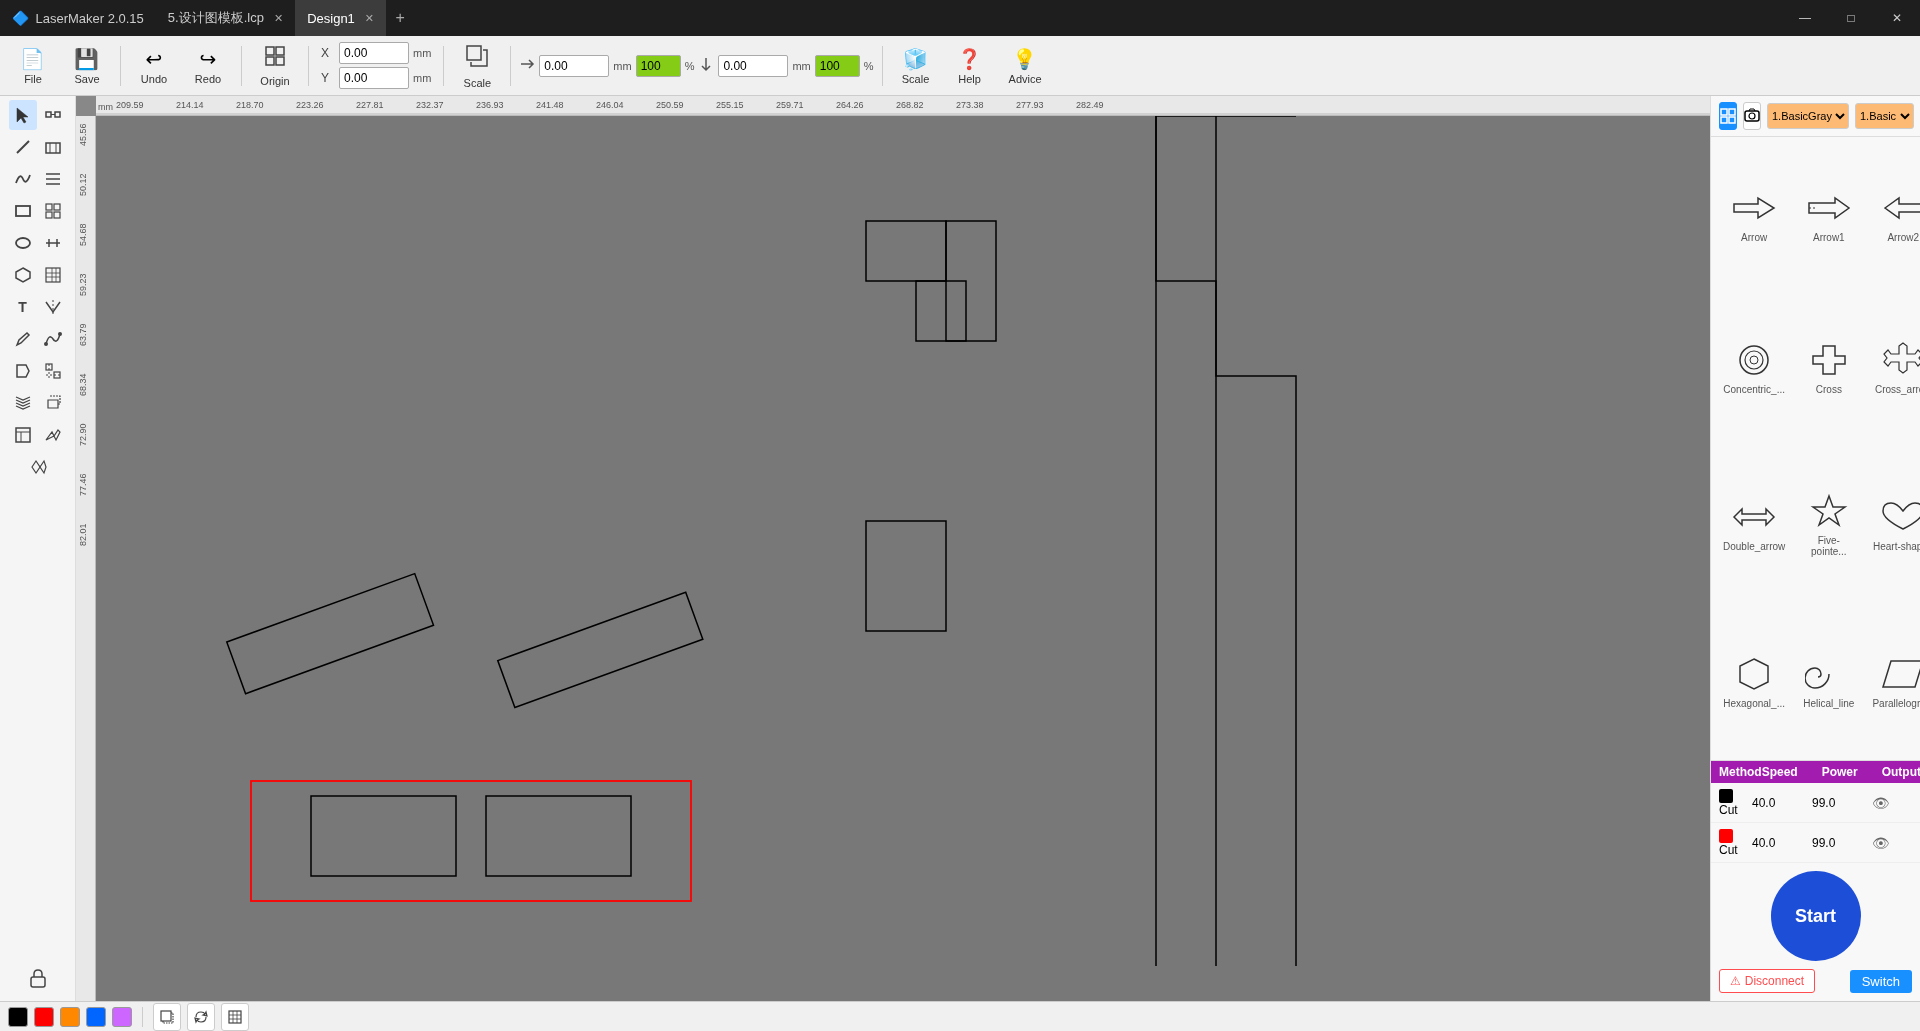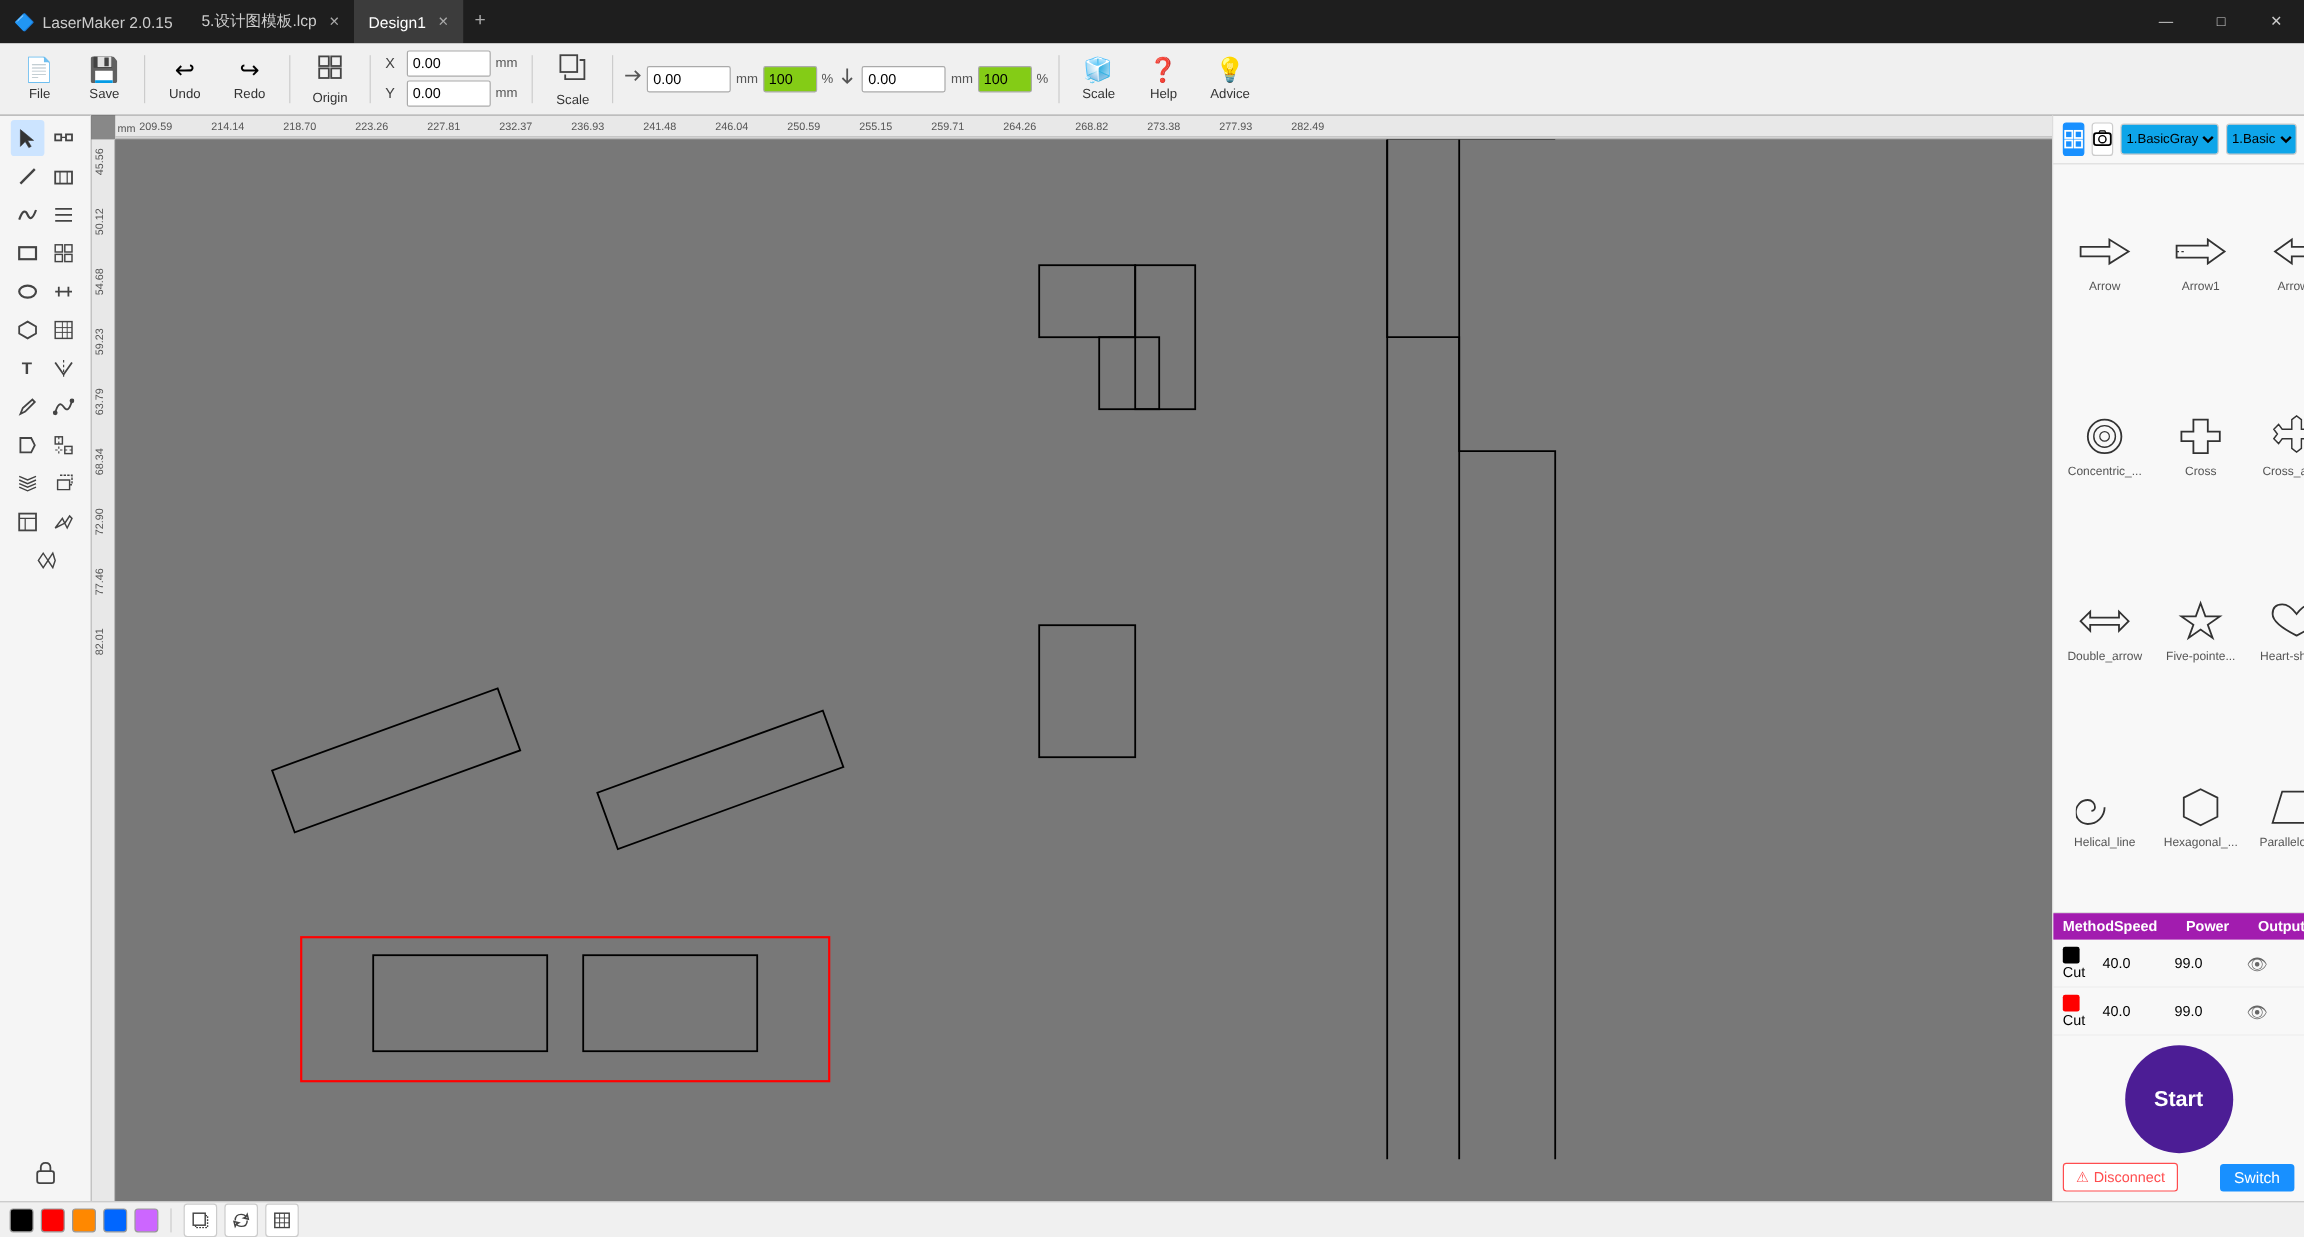--- a/index.html
+++ b/index.html
@@ -190,21 +190,21 @@
       background: #fff;
       font-size: 14px;
     }
     .view-btn.active { background: #1890ff; color: #fff; border-color: #1890ff; }
     .lib-select {
       flex: 1;
       height: 26px;
       border: 1px solid #ccc;
       border-radius: 3px;
       font-size: 11px;
-      background: #0ea5e9;
+      background: #fdba74;
     }
 
     
     .shape-grid {
       display: grid;
       grid-template-columns: repeat(3, 1fr);
       gap: 10px;
       padding: 8px;
       overflow-y: auto;
       flex: 1;
@@ -259,21 +259,21 @@
       padding: 8px;
       display: flex;
       flex-direction: column;
       align-items: center;
       gap: 8px;
     }
     .start-btn {
       width: 90px;
       height: 90px;
       border-radius: 50%;
-      background: #4c1d95;
+      background: #1d4ed8;
       color: #fff;
       border: none;
       cursor: pointer;
       font-size: 18px;
       font-weight: bold;
       display: flex;
       align-items: center;
       justify-content: center;
     }
     .bottom-actions {
@@ -807,33 +807,33 @@
           <svg width="48" height="36" viewBox="0 0 48 36">
               <path d="M24 30 Q4 20 4 12 Q4 4 12 4 Q18 4 24 12 Q30 4 36 4 Q44 4 44 12 Q44 20 24 30 Z" fill="none" stroke="#333" stroke-width="1.5"></path>
             </svg>
         </div>
         <span class="shape-label">Heart-shaped</span>
       </div>
 
       <div class="shape-item">
         <div class="shape-icon">
           <svg width="48" height="36" viewBox="0 0 48 36">
+              <polygon points="24,3 38,10 38,26 24,33 10,26 10,10" fill="none" stroke="#333" stroke-width="1.5"></polygon>
+            </svg>
+        </div>
+        <span class="shape-label">Hexagonal_...</span>
+      </div>
+
+      <div class="shape-item">
+        <div class="shape-icon">
+          <svg width="48" height="36" viewBox="0 0 48 36">
               <path d="M24 18 m0 0 a14 14 0 0 1 -14 14 a10 10 0 0 1 0 -20 a6 6 0 0 1 6 6 a3 3 0 0 1 -3 3" fill="none" stroke="#333" stroke-width="1.5"></path>
             </svg>
         </div>
         <span class="shape-label">Helical_line</span>
-      </div>
-
-      <div class="shape-item">
-        <div class="shape-icon">
-          <svg width="48" height="36" viewBox="0 0 48 36">
-              <polygon points="24,3 38,10 38,26 24,33 10,26 10,10" fill="none" stroke="#333" stroke-width="1.5"></polygon>
-            </svg>
-        </div>
-        <span class="shape-label">Hexagonal_...</span>
       </div>
 
       <div class="shape-item">
         <div class="shape-icon">
           <svg width="48" height="36" viewBox="0 0 48 36">
               <polygon points="12,5 44,5 36,31 4,31" fill="none" stroke="#333" stroke-width="1.5"></polygon>
             </svg>
         </div>
         <span class="shape-label">Parallelogram</span>
       </div>

